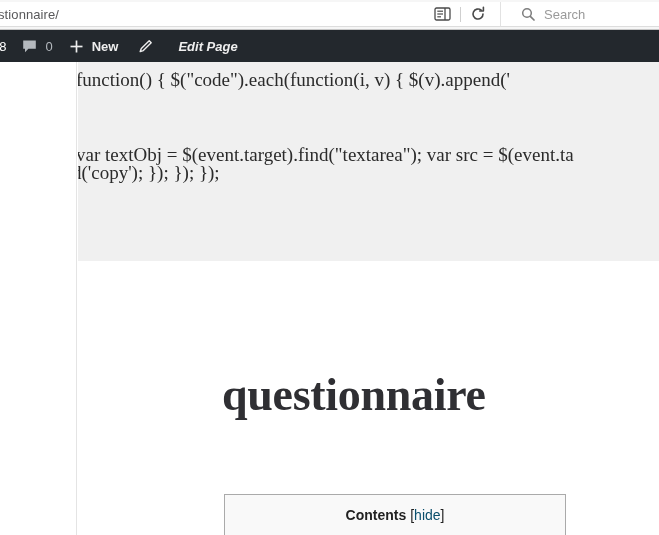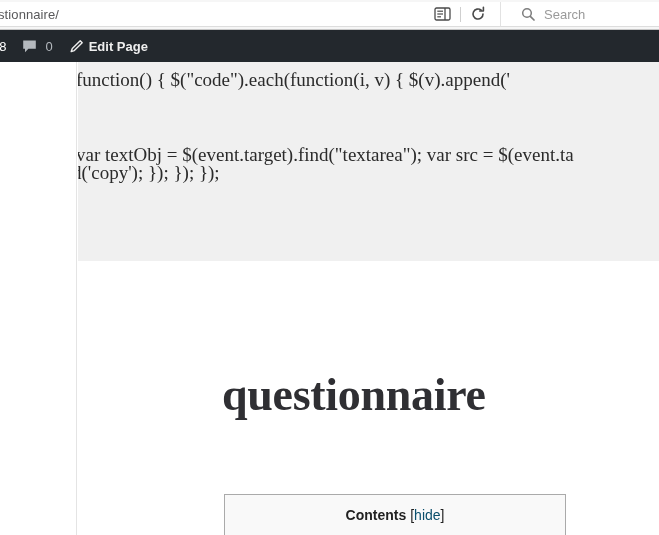--- a/index.html
+++ b/index.html
@@ -106,21 +106,21 @@
   #admin-updates {
     margin-left: -8px;
     padding-right: 10px;
   }
   #admin-updates .admin-label { color: #ffffff; }
   #admin-comments { padding: 0 6px; }
   #admin-comments .admin-label { color: #b4b9be; margin-left: 8px; }
   #admin-new { padding: 0 10px; }
   #admin-new .admin-label { margin-left: 8px; font-weight: bold; }
   #admin-edit { padding: 0 10px; }
-  #admin-edit .admin-label { margin-left: 4px; font-weight: bold; }
+  #admin-edit .admin-label { margin-left: 24px; font-weight: bold; font-style: italic; }
 
   
   #page-canvas {
     position: absolute;
     left: 0; top: 62px;
     width: 659px;
     height: 473px;
     background: #ffffff;
     overflow: hidden;
   }
@@ -249,20 +249,29 @@
 
   <div class="admin-item" id="admin-comments">
     <span>
       <svg class="icon-svg" width="15" height="15" viewBox="0 0 15 15" aria-hidden="true">
         <path d="M1.2 1.6 h12.6 v8.2 h-7.4 l-3.4 3.4 v-3.4 h-1.8 z" fill="#b4b9be"></path>
       </svg>
     </span>
     <span class="admin-label">0</span>
   </div>
 
+  <div class="admin-item" id="admin-new">
+    <span>
+      <svg class="icon-svg" width="15" height="15" viewBox="0 0 15 15" aria-hidden="true">
+        <line x1="7.5" y1="1.5" x2="7.5" y2="13.5" stroke="#eeeeee" stroke-width="1.7"></line>
+        <line x1="1.5" y1="7.5" x2="13.5" y2="7.5" stroke="#eeeeee" stroke-width="1.7"></line>
+      </svg>
+    </span>
+    <span class="admin-label">New</span>
+  </div>
 
   <div class="admin-item" id="admin-edit">
     <span>
       <svg class="icon-svg" width="16" height="16" viewBox="0 0 16 16" aria-hidden="true">
         <path d="M2.2 13.6 L3.3 10.6 L11.2 2.7 L13.2 4.7 L5.3 12.6 Z" fill="none" stroke="#eeeeee" stroke-width="1.4" stroke-linejoin="round"></path>
       </svg>
     </span>
     <span class="admin-label">Edit Page</span>
   </div>
 

